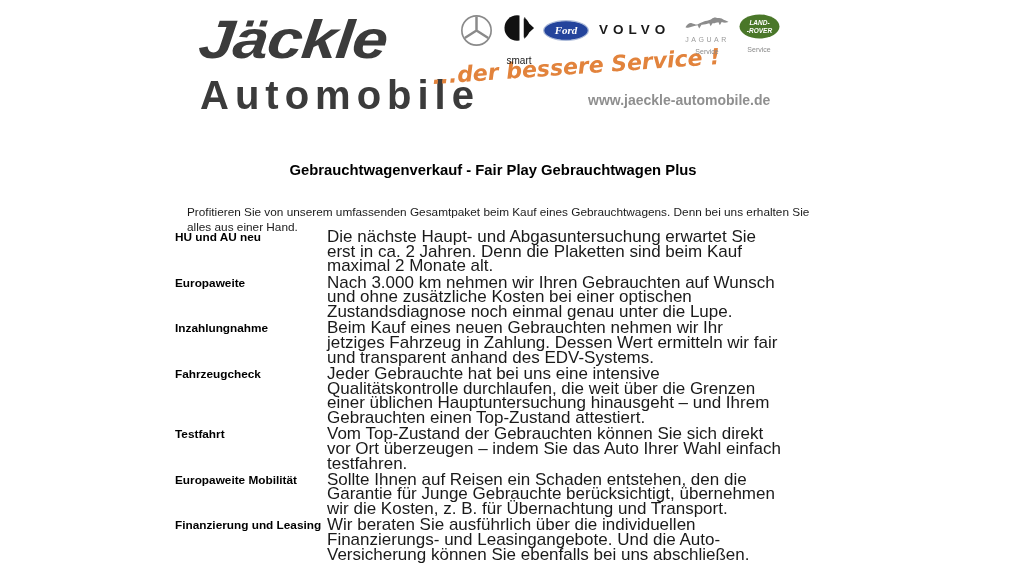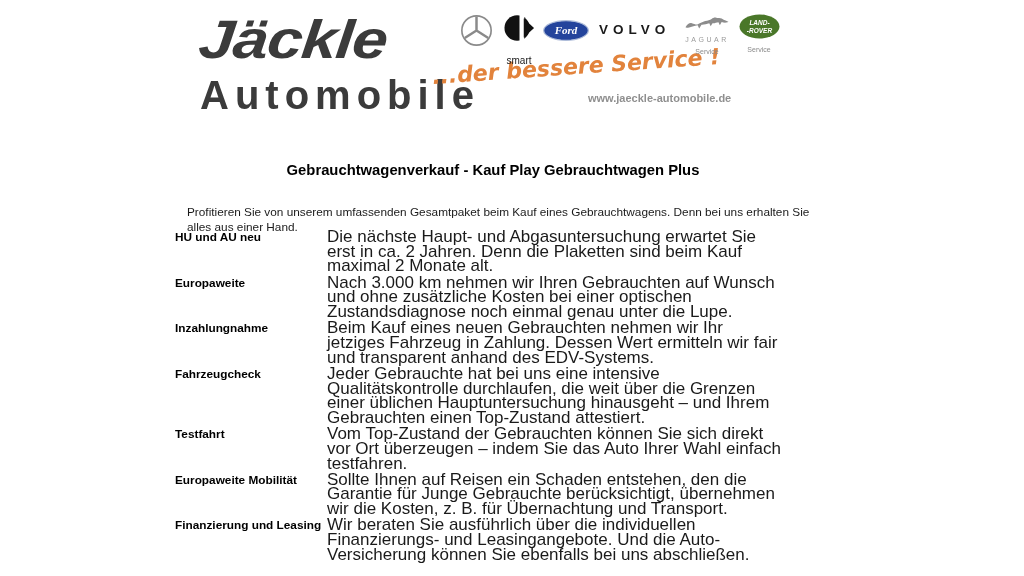--- a/index.html
+++ b/index.html
@@ -22,21 +22,21 @@
   }
   .tagline {
     position:absolute; left:433px; top:64px;
     font-family:"DejaVu Sans", sans-serif;
     font-size:22px; font-weight:bold; font-style:italic;
     color:#e2833c; transform:rotate(-4deg); transform-origin:left bottom;
     white-space:nowrap;
   }
   .website {
     position:absolute; left:588px; top:92px;
-    font-size:11px; font-weight:bold; color:#8f8f8f; white-space:nowrap;
+    font-size:14px; font-weight:bold; color:#8f8f8f; white-space:nowrap;
   }
   .logo { position:absolute; text-align:center; }
   .logo-mercedes { left:460px; top:14px; width:33px; height:33px; }
   .logo-smart    { left:501px; top:13px; width:36px; }
   .logo-ford     { left:543px; top:20px; width:46px; height:21px; }
   .logo-volvo    { left:599px; top:22px; font-family:Liberation Sans, sans-serif;
                    font-size:13.5px; font-weight:bold; letter-spacing:5px;
                    color:#1a1a1a; white-space:nowrap; }
   .logo-jaguar   { left:679px; top:16px; width:56px; }
   .logo-landrover{ left:737px; top:14px; width:44px; }
@@ -107,21 +107,21 @@
       <svg width="41" height="25" viewBox="0 0 41 25">
         <ellipse cx="20.5" cy="12.5" rx="20" ry="12" fill="#4a7729"></ellipse>
         <text x="20.5" y="11" text-anchor="middle" font-family="Liberation Sans, sans-serif" font-style="italic" font-weight="bold" font-size="6.5" fill="#ffffff">LAND-</text>
         <text x="20.5" y="18.5" text-anchor="middle" font-family="Liberation Sans, sans-serif" font-style="italic" font-weight="bold" font-size="6.5" fill="#ffffff">-ROVER</text>
       </svg>
       <div class="service-label">Service</div>
     </div>
   </header>
 
   <main>
-    <h1 class="page-title">Gebrauchtwagenverkauf - Kauf Play Gebrauchtwagen Plus</h1>
+    <h1 class="page-title">Gebrauchtwagenverkauf - Fair Play Gebrauchtwagen Plus</h1>
     <p class="intro">Profitieren Sie von unserem umfassenden Gesamtpaket beim Kauf eines Gebrauchtwagens. Denn bei uns erhalten Sie alles aus einer Hand.</p>
 
     <div class="rows">
       <div class="row">
         <div class="term">HU und AU neu</div>
         <div class="desc">Die nächste Haupt- und Abgasuntersuchung erwartet Sie erst in ca. 2 Jahren. Denn die Plaketten sind beim Kauf maximal 2 Monate alt.</div>
       </div>
       <div class="row">
         <div class="term">Europaweite</div>
         <div class="desc">Nach 3.000 km nehmen wir Ihren Gebrauchten auf Wunsch und ohne zusätzliche Kosten bei einer optischen Zustandsdiagnose noch einmal genau unter die Lupe.</div>

